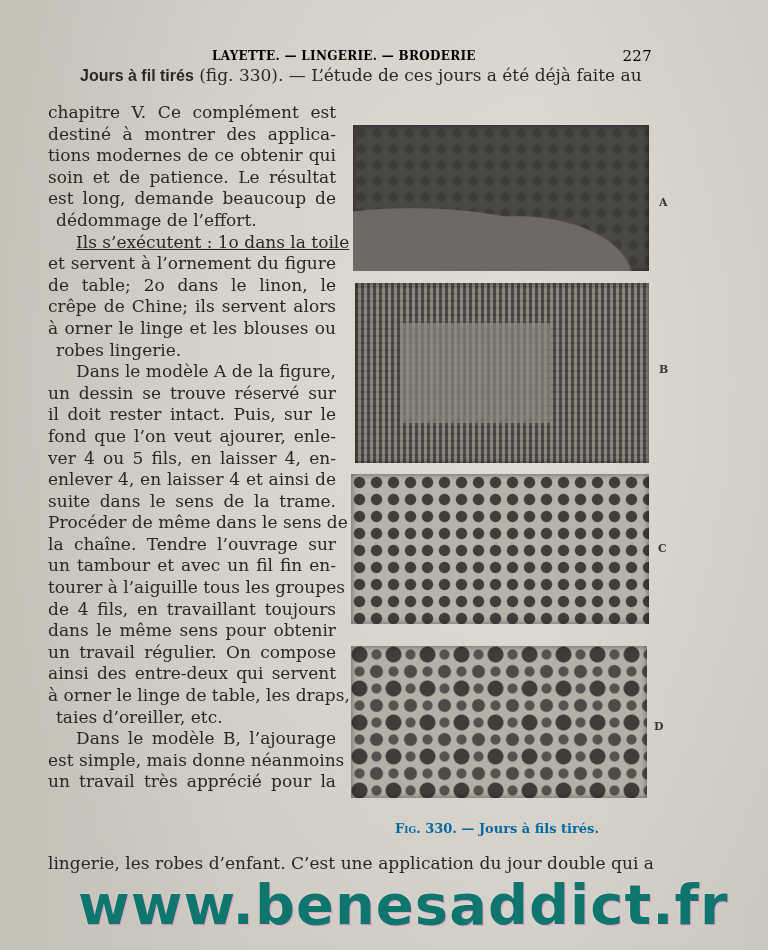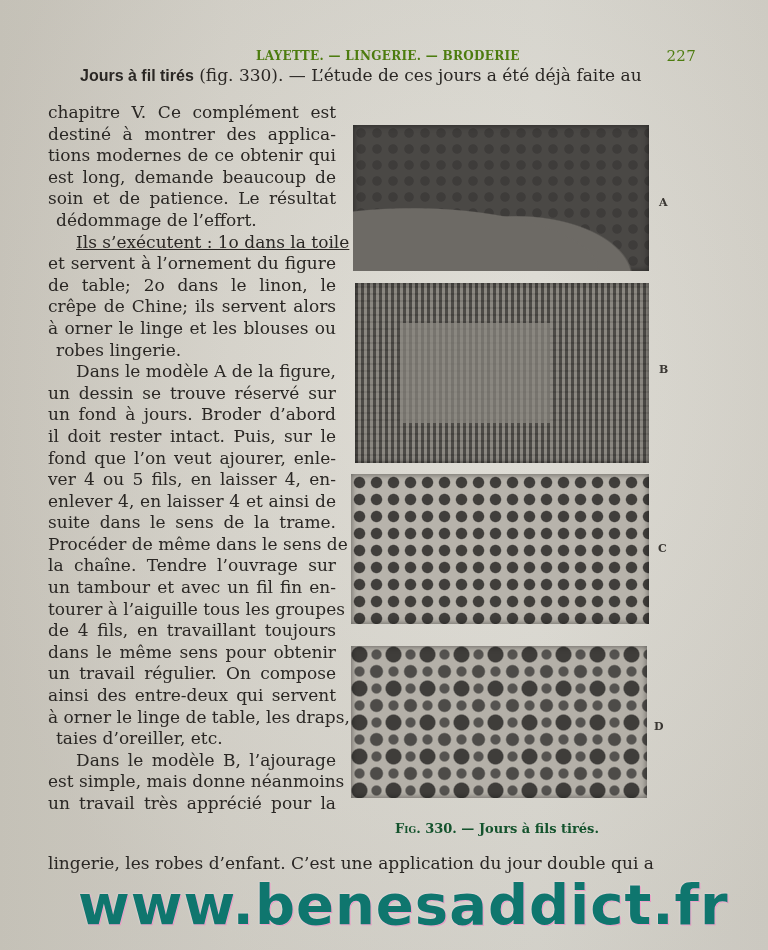--- a/index.html
+++ b/index.html
@@ -8,21 +8,21 @@
     background: linear-gradient(90deg, #cfcbc1 0%, #d8d5cc 30%, #dcdad2 70%, #d6d3ca 100%);
     font-family: "DejaVu Serif", serif; color: #2a2724;
   }
   .page-shade {
     position: absolute; inset: 0;
     background: radial-gradient(ellipse at 60% 40%, rgba(255,255,255,0.12), rgba(0,0,0,0.05) 80%);
     pointer-events: none;
   }
   .running-head {
     position: absolute; top: 47px; left: 212px; width: 440px; height: 20px;
-    font-size: 12px; font-weight: bold; letter-spacing: 0.3px; color: #4d7c0f; margin-left: 44px;
+    font-size: 12px; font-weight: bold; letter-spacing: 0.3px; color: #000000;
   }
   .running-head .title { position: absolute; left: 0; top: 2px; }
   .running-head .folio { position: absolute; right: 0; top: 0; font-size: 15px; font-weight: normal; }
   .lead {
     position: absolute; top: 64px; left: 80px; width: 580px;
     font-size: 17px; line-height: 22px; white-space: nowrap;
   }
   .lead .runin { font-family: "Liberation Sans", sans-serif; font-weight: bold; font-size: 16px; }
   .col {
     position: absolute; left: 48px; top: 102px; width: 288px;
@@ -80,21 +80,21 @@
   }
   .plabel {
     position: absolute; font-size: 11px; font-weight: bold; color: #3a3733;
   }
   .plabel.a { left: 314px; top: 76px; }
   .plabel.b { left: 314px; top: 243px; }
   .plabel.c { left: 313px; top: 422px; }
   .plabel.d { left: 309px; top: 600px; }
   .caption {
     position: absolute; left: 395px; top: 821px;
-    font-size: 13px; font-weight: bold; color: #14532d; white-space: nowrap;
+    font-size: 13px; font-weight: bold; color: #0369a1; white-space: nowrap;
   }
   .caption .figsc { font-variant: small-caps; }
   .watermark {
     position: absolute; left: 78px; top: 872px; width: 640px; text-align: center;
     font-family: "DejaVu Sans", sans-serif; font-size: 56px; font-weight: bold;
     color: #0f766e; letter-spacing: 1px;
     text-shadow: 0 0 2px #fbe3ef, 1px 1px 0 #e88cbc;
     white-space: nowrap;
   }
 </style>
@@ -110,36 +110,35 @@
 
 <div class="lead">
   <span class="runin">Jours à fil tirés</span><span> (fig. 330). — L’étude de ces jours a été déjà faite au</span>
 </div>
 
 <div class="col" id="col">
     <p>
       <span class="line">chapitre V. Ce complément est</span>
       <span class="line">destiné à montrer des applica-</span>
       <span class="line">tions modernes de ce obtenir qui</span>
+      <span class="line">soin et de patience. Le résultat</span>
       <span class="line">est long, demande beaucoup de</span>
-      <span class="line">soin et de patience. Le résultat</span>
       <span class="line last">dédommage de l’effort.</span>
     </p>
     <p>
       <span class="line" style="text-indent: 28px; text-decoration: underline;">Ils s’exécutent : 1o dans la toile</span>
       <span class="line">et servent à l’ornement du figure</span>
       <span class="line">de table; 2o dans le linon, le</span>
       <span class="line">crêpe de Chine; ils servent alors</span>
       <span class="line">à orner le linge et les blouses ou</span>
       <span class="line last">robes lingerie.</span>
     </p>
     <p>
       <span class="line" style="text-indent: 28px;">Dans le modèle A de la figure,</span>
       <span class="line">un dessin se trouve réservé sur</span>
-      <span class="line">un fond à jours. Broder d’abord</span>
       <span class="line">il doit rester intact. Puis, sur le</span>
       <span class="line">fond que l’on veut ajourer, enle-</span>
       <span class="line">ver 4 ou 5 fils, en laisser 4, en-</span>
       <span class="line">enlever 4, en laisser 4 et ainsi de</span>
       <span class="line">suite dans le sens de la trame.</span>
       <span class="line">Procéder de même dans le sens de</span>
       <span class="line">la chaîne. Tendre l’ouvrage sur</span>
       <span class="line">un tambour et avec un fil fin en-</span>
       <span class="line">tourer à l’aiguille tous les groupes</span>
       <span class="line">de 4 fils, en travaillant toujours</span>

